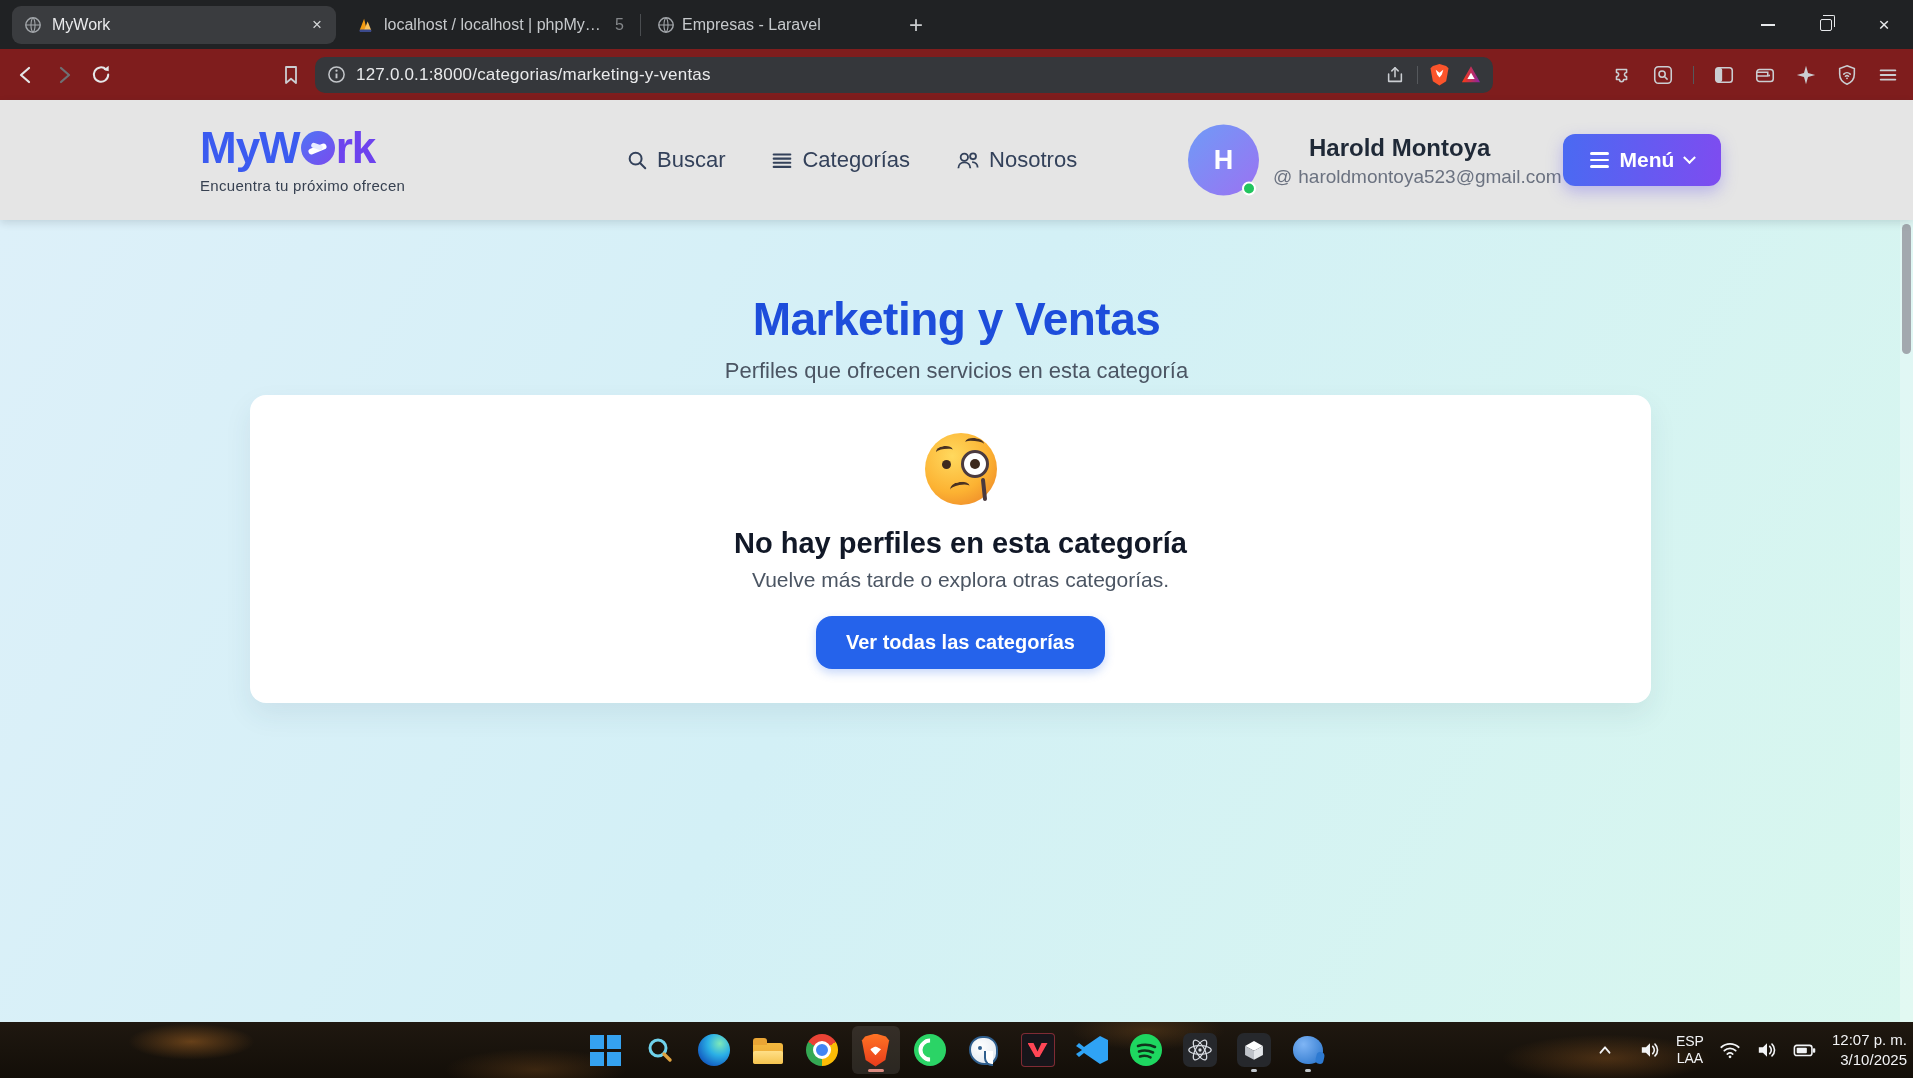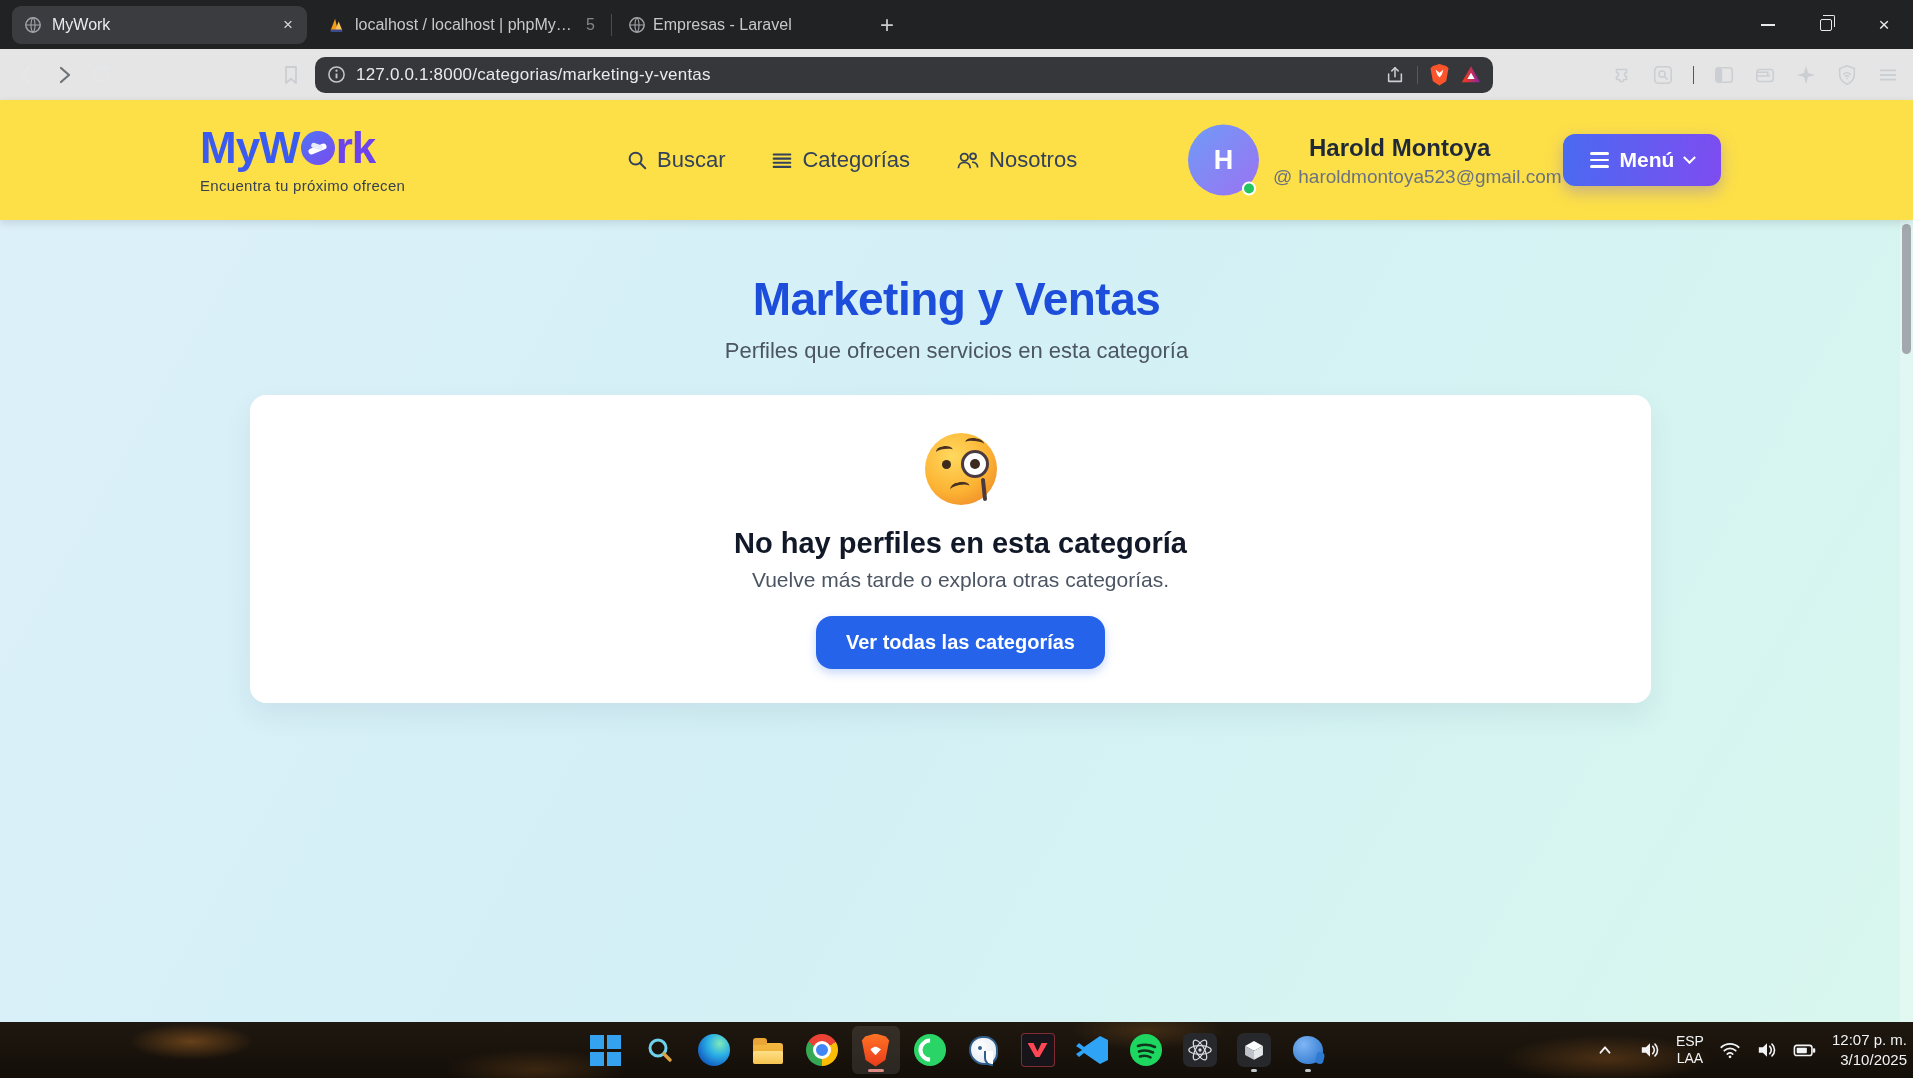--- a/index.html
+++ b/index.html
@@ -6,55 +6,55 @@
   html,body { width:1913px; height:1078px; overflow:hidden;
     font-family:"Liberation Sans", sans-serif; background:#000; }
   .screen { position:relative; width:1913px; height:1078px; }
 
   
   .tabbar { position:absolute; top:0; left:0; right:0; height:49px;
     background:#202224; display:flex; align-items:center; }
   .tab { display:flex; align-items:center; gap:10px; height:38px;
     padding:0 12px; color:#c6c9cc; font-size:16px; white-space:nowrap; overflow:hidden; }
   .tab.active { background:#3a3c3f; border-radius:9px; margin-left:12px;
-    width:295px; color:#e9eaec; }
+    width:324px; color:#e9eaec; }
   .tab .tab-title { flex:1; overflow:hidden; text-overflow:ellipsis; }
   .tab .tab-close { font-size:17px; color:#d4d6d8; padding:0 2px; cursor:default; }
   .tab.inactive { width:292px; }
   .tab-suffix { color:#84878a; margin-left:-6px; }
   .tab-sep { width:1px; height:22px; background:#4a4d50; margin:0 4px; }
   .new-tab { color:#c9ccce; font-size:24px; margin-left:14px; width:34px; height:34px;
     display:flex; align-items:center; justify-content:center; border-radius:8px; }
   .win-controls { position:absolute; right:0; top:0; height:49px; display:flex; }
   .wc { width:58px; height:49px; display:flex; align-items:center; justify-content:center;
     color:#e7e9eb; font-size:19px; }
   .wc .minline { width:14px; height:2px; background:#e7e9eb; display:block; }
   .wc .restore-ico { position:relative; width:12px; height:12px;
     border:1.6px solid #e7e9eb; border-radius:2px; display:block; }
   .wc .restore-ico::before { content:""; position:absolute; left:2px; top:-5px;
     width:11px; height:11px; border:1.6px solid #e7e9eb; border-left:none; border-bottom:none;
     border-radius:0 2px 0 0; }
 
   
   .toolbar { position:absolute; top:49px; left:0; right:0; height:51px;
-    background:#e5e5e5; display:flex; align-items:center; color:#cbced2; }
+    background:#7f1d1d; display:flex; align-items:center; color:#cbced2; }
   .nav-btn { margin-left:14px; display:flex; align-items:center; }
   .nav-btn.dim { color:#6e7175; }
   .bookmark-btn { margin-left:168px; display:flex; }
   .urlbar { margin-left:14px; width:1178px; height:36px; background:#35373b;
     border-radius:10px; display:flex; align-items:center; padding:0 12px; gap:10px; }
   .urlbar .url { color:#e9eaec; font-size:17px; letter-spacing:.2px; }
   .url-right { margin-left:auto; display:flex; align-items:center; gap:12px; }
   .v-sep { width:1px; height:18px; background:#55585c; }
   .tool-icons { margin-left:auto; display:flex; align-items:center; gap:19px; padding-right:14px; }
   .ticon { display:flex; align-items:center; }
 
   
   .site-header { position:absolute; top:100px; left:0; right:0; height:120px;
-    background:#fde047; box-shadow:0 3px 8px rgba(30,40,60,.14); z-index:2; }
+    background:#e5e5e5; box-shadow:0 3px 8px rgba(30,40,60,.14); z-index:2; }
   .logo { position:absolute; left:200px; top:50%; transform:translateY(-50%); }
   .logo-text { font-size:44px; font-weight:bold; line-height:1; letter-spacing:-1px; }
   .logo-text .p1 { color:#3b5bf0; }
   .logo-text .p2 { color:#6d43ee; }
   .logo-o { position:relative; display:inline-block; width:34px; height:34px;
     border-radius:50%; background:linear-gradient(135deg,#4f74f5,#7a4bee);
     vertical-align:baseline; top:2px; margin:0 1px; }
   .logo-o::before { content:""; position:absolute; left:7px; top:15px; width:19px; height:6px;
     background:#fff; border-radius:3px; transform:rotate(-22deg); }
   .logo-o::after { content:""; position:absolute; left:10px; top:13px; width:12px; height:5px;
@@ -84,21 +84,21 @@
     display:flex; align-items:center; justify-content:center; gap:11px;
     color:#fff; font-size:21px; font-weight:bold; font-family:inherit; }
   .burger { display:inline-flex; flex-direction:column; gap:4px; }
   .burger i { width:19px; height:2.5px; background:#fff; border-radius:2px; }
   .chev { width:9px; height:9px; border-right:2.5px solid #fff; border-bottom:2.5px solid #fff;
     transform:rotate(45deg) translate(-2px,-2px); }
 
   
   .main { position:absolute; top:220px; bottom:56px; left:0; right:0;
     background:linear-gradient(120deg,#ddf0f9 0%,#d3f0f6 45%,#d8f7ee 100%); }
-  .page-title { margin-top:52px; text-align:center; font-size:46px; font-weight:bold;
+  .page-title { margin-top:72px; text-align:center; font-size:46px; font-weight:bold;
     color:#1d4ddb; letter-spacing:-.5px; }
   .page-subtitle { margin-top:12px; text-align:center; font-size:22px; color:#4b5563; }
   .card { position:absolute; left:250px; top:175px; width:1401px; height:308px;
     background:#fff; border-radius:16px; box-shadow:0 12px 28px rgba(40,60,90,.08);
     text-align:center;padding-left:20px; }
 
   
   .face { position:relative; width:72px; height:72px; margin:38px auto 0; border-radius:50%;
     background:radial-gradient(circle at 38% 32%,#ffd95e 0%,#fcb232 55%,#ef8c2a 85%,#e2702f 100%); }
   .face .brow-l { position:absolute; left:11px; top:13px; width:17px; height:10px;

